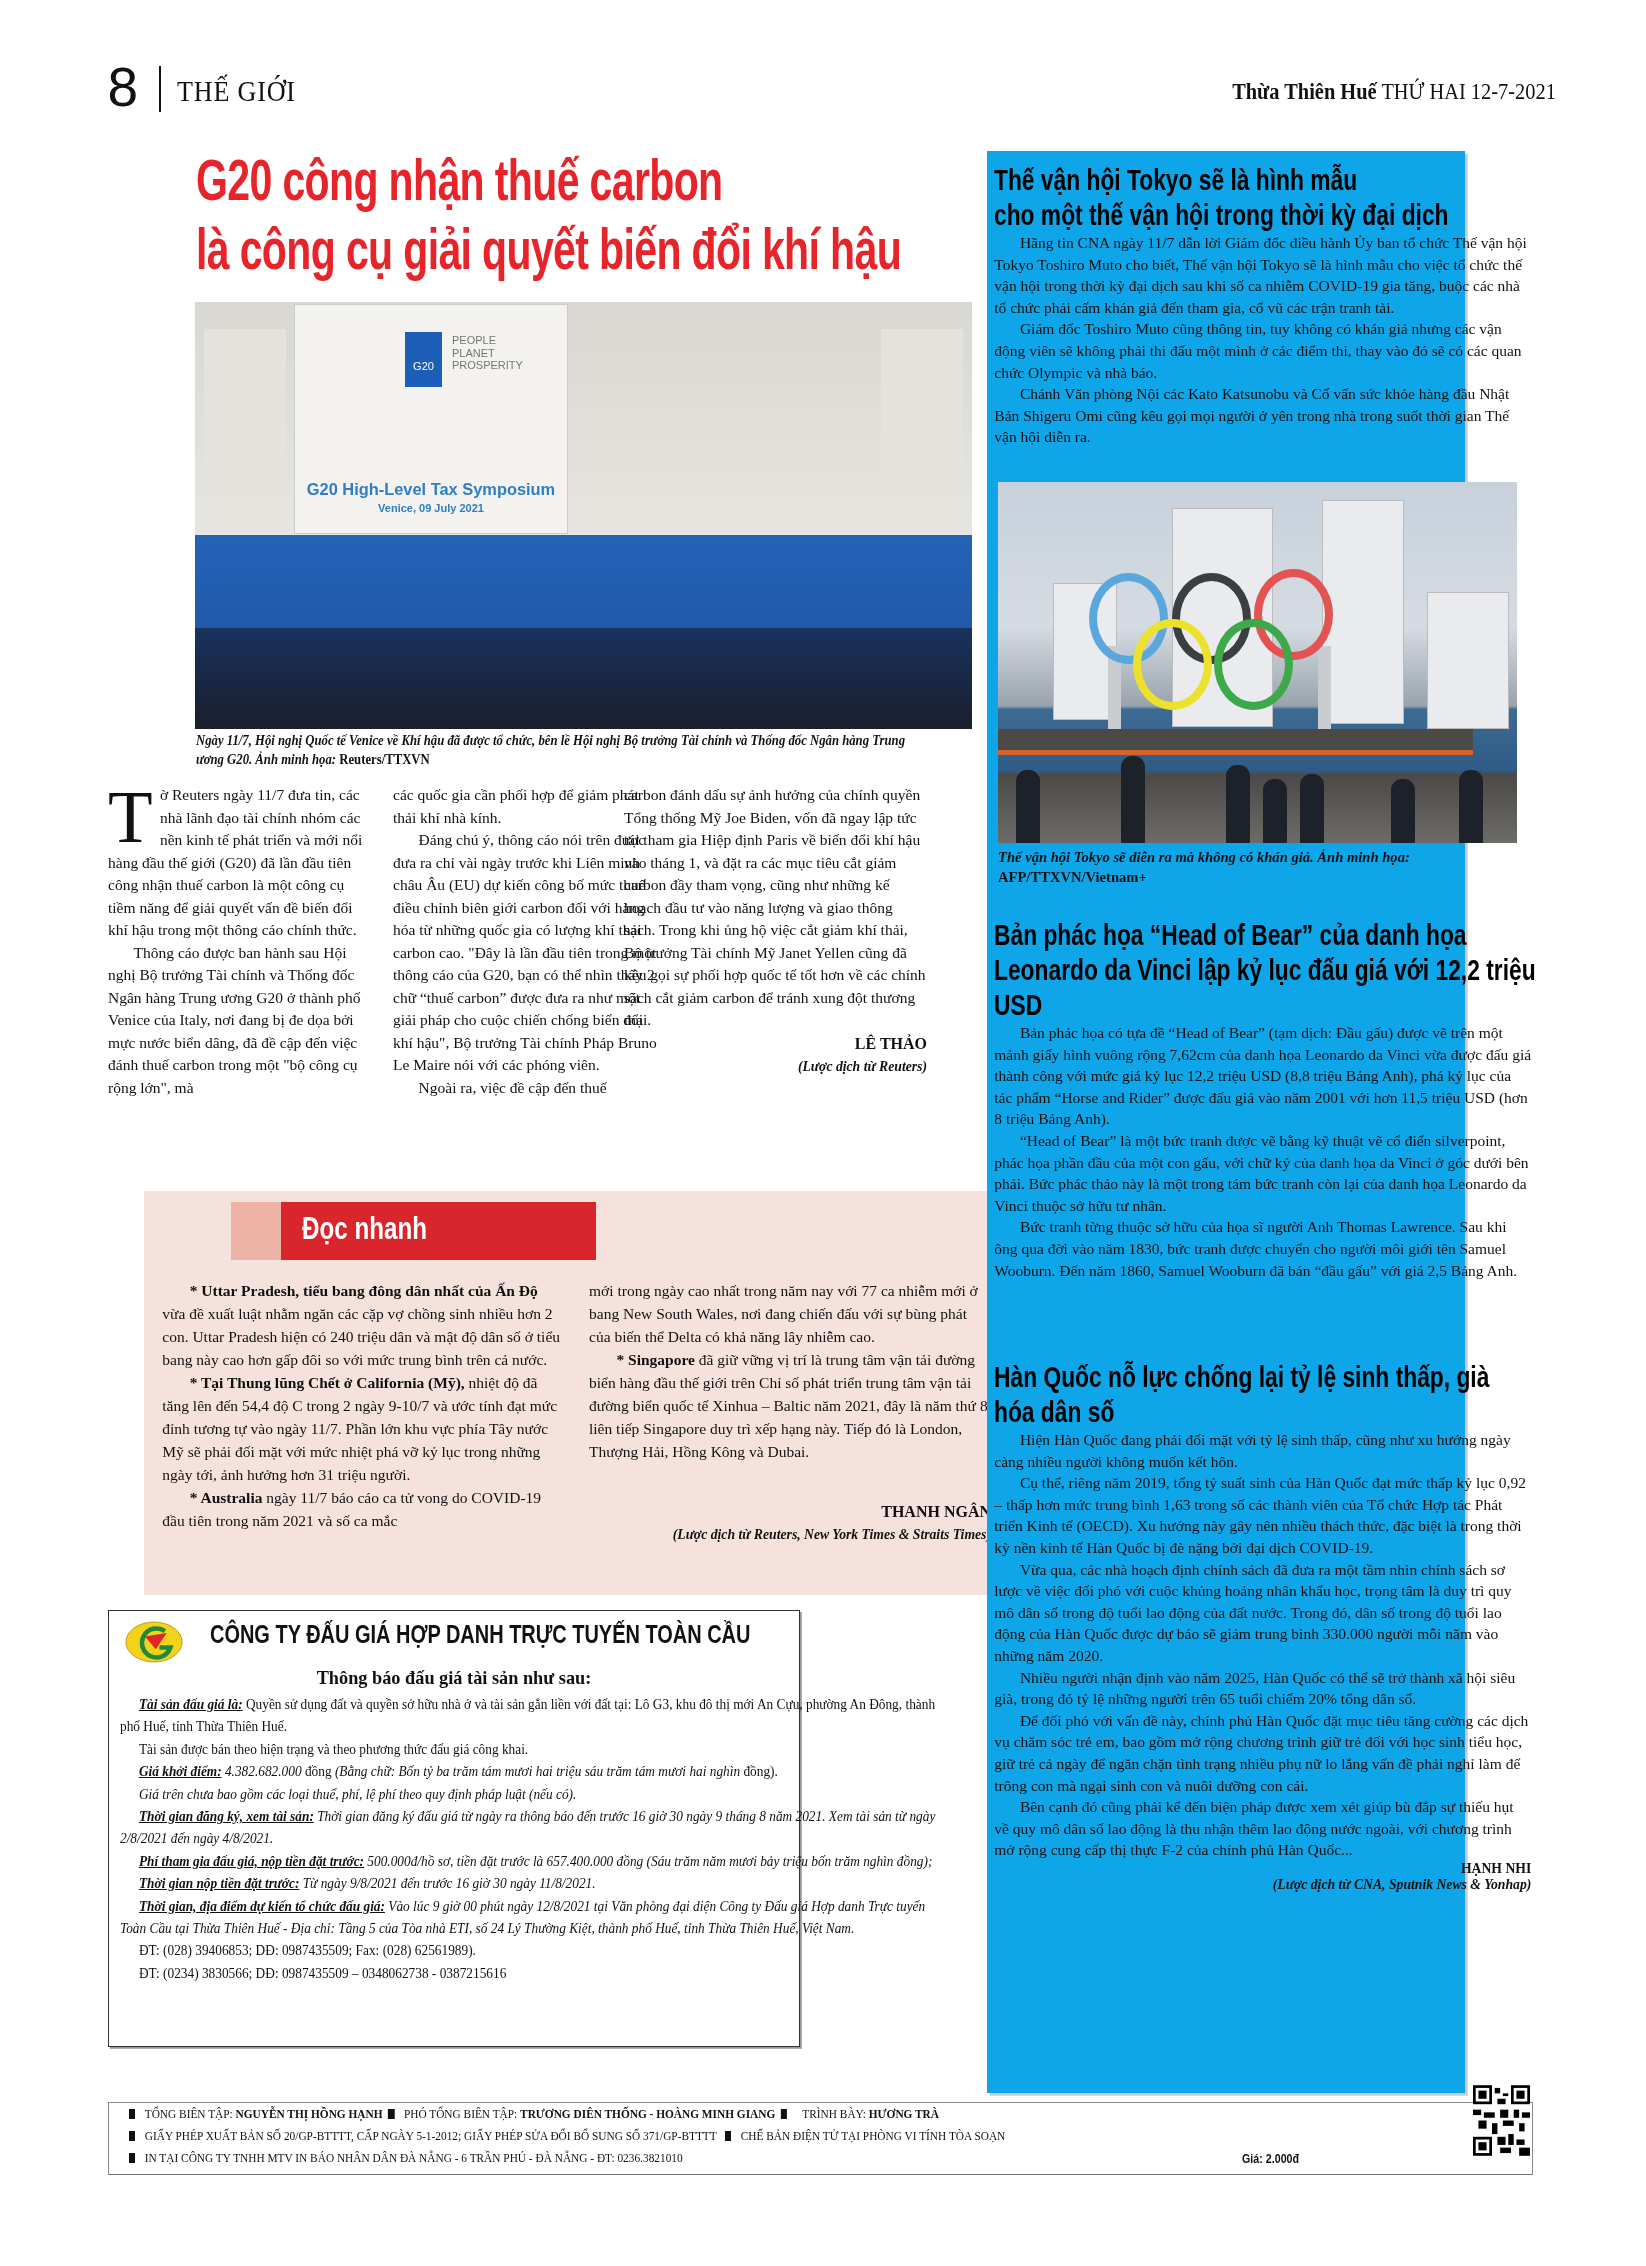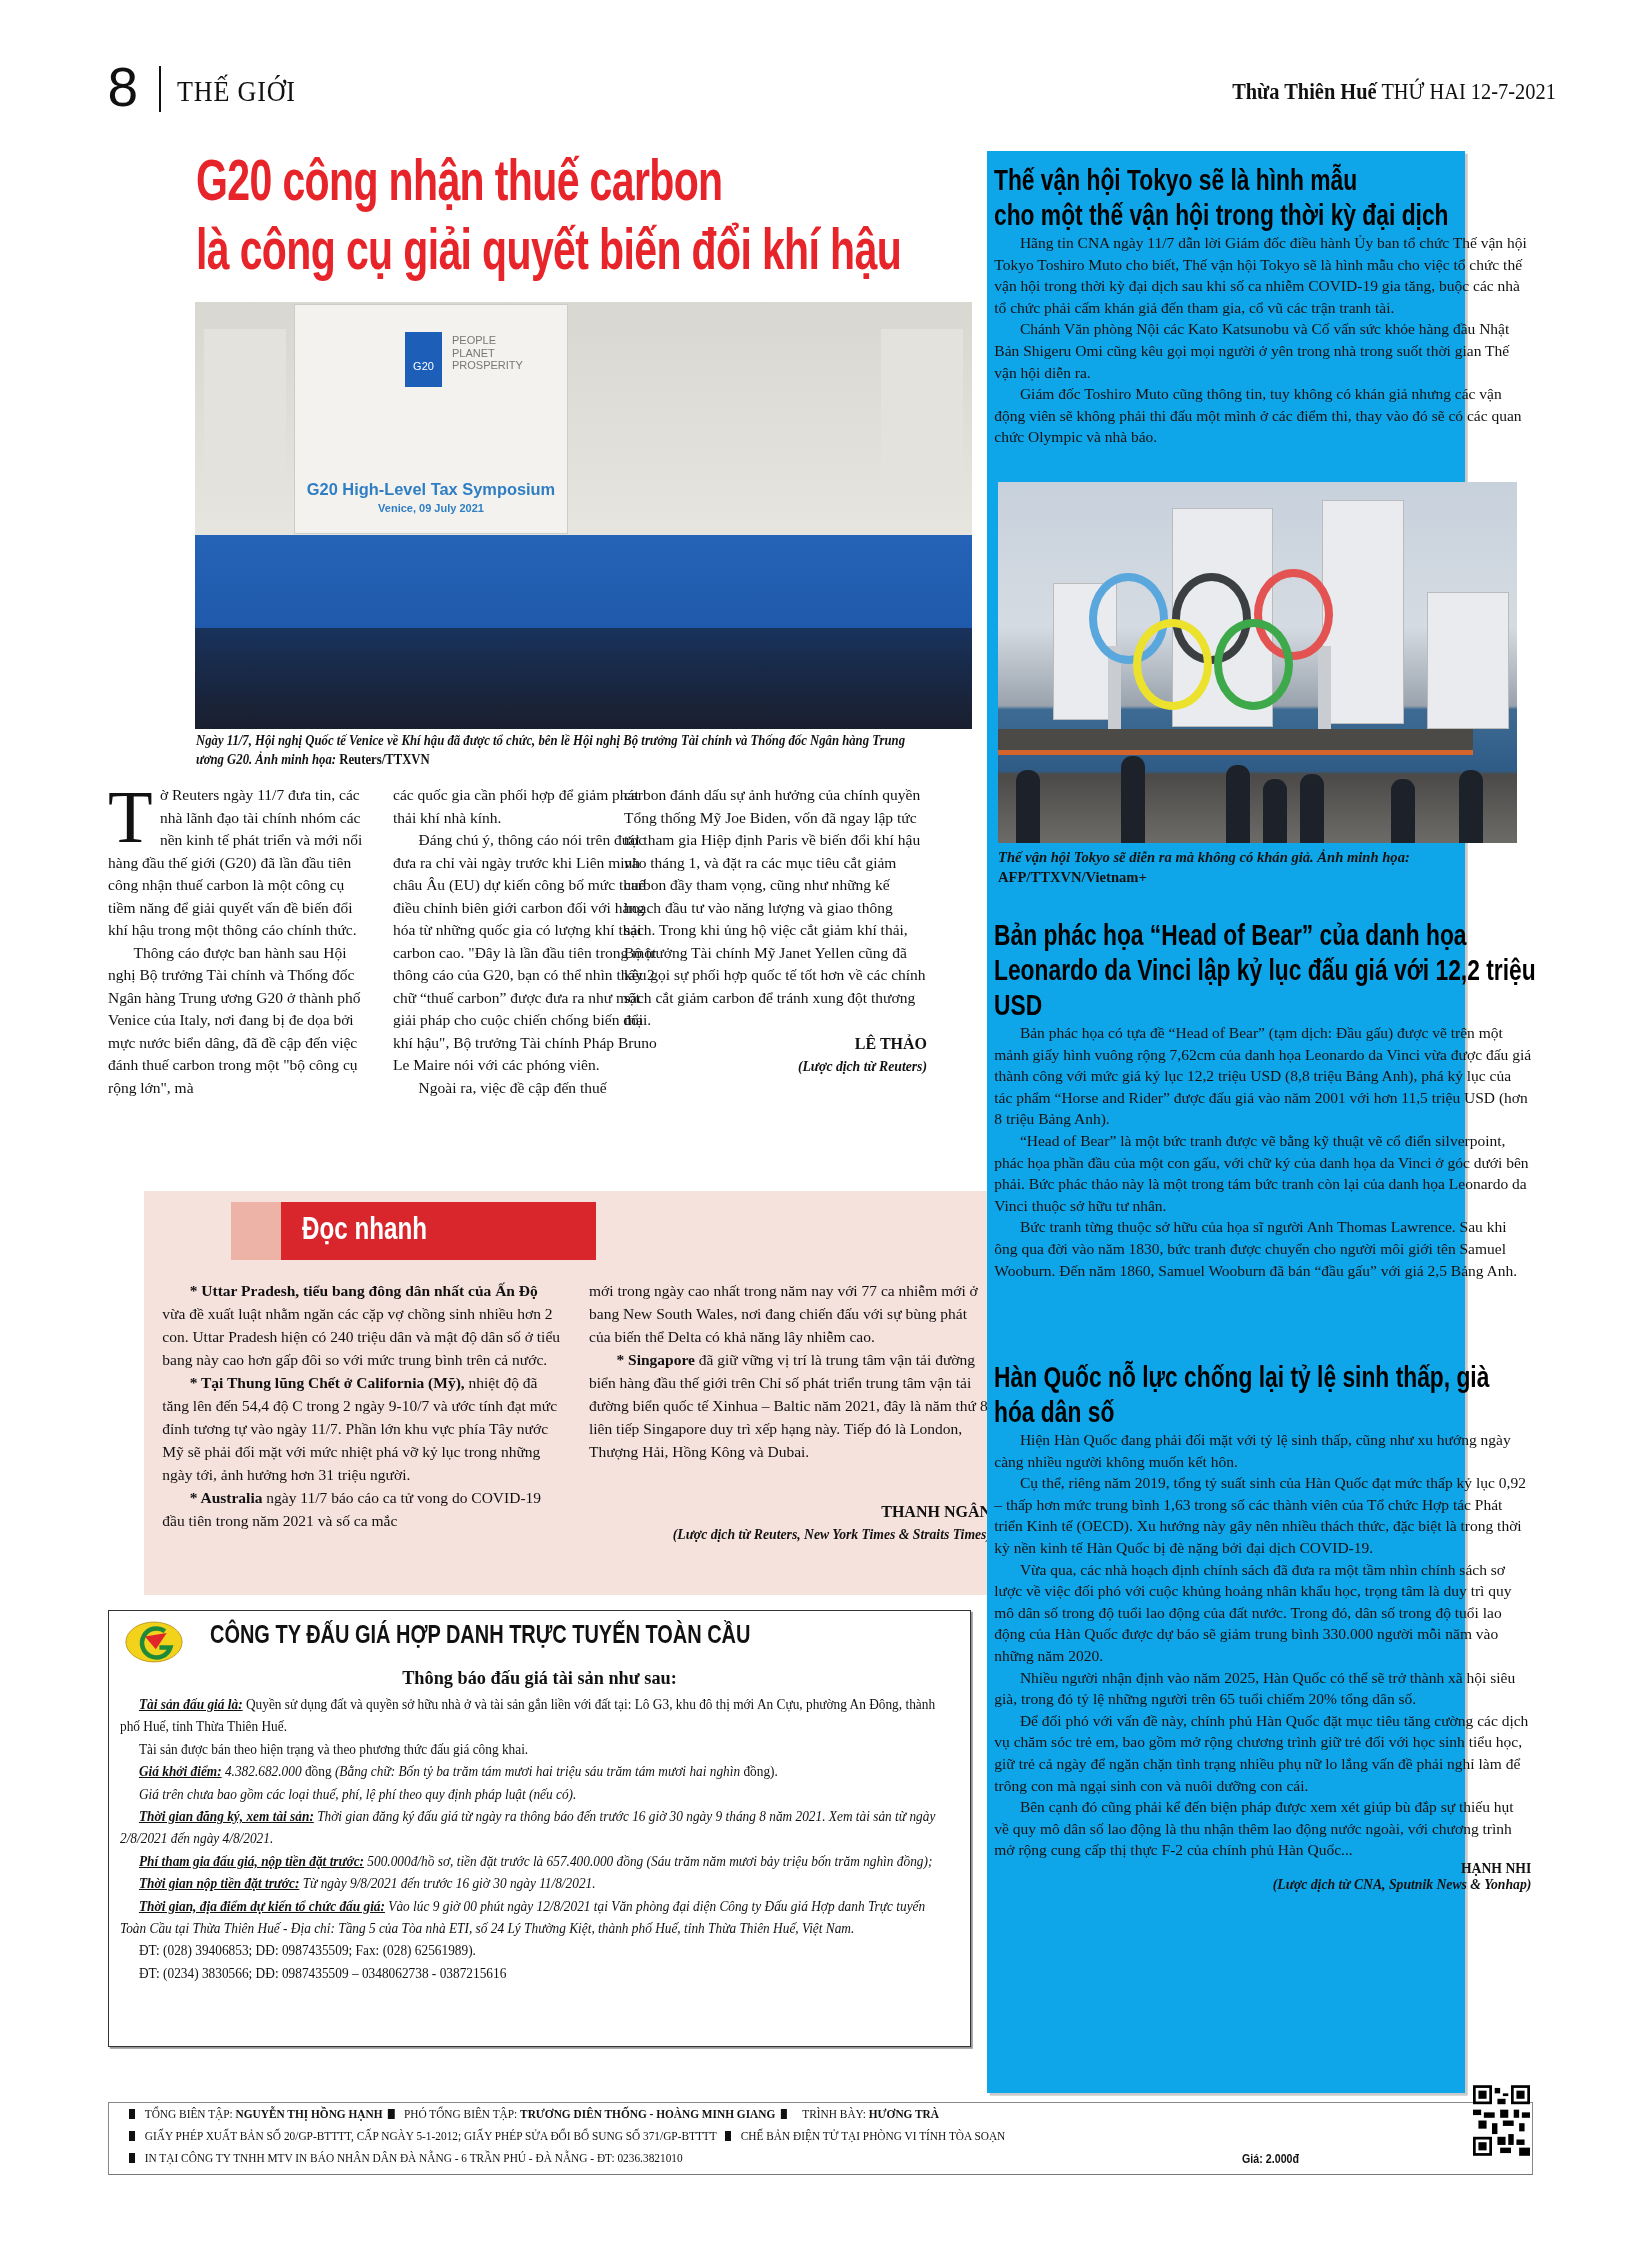--- a/index.html
+++ b/index.html
@@ -48,21 +48,21 @@
   .quick-title-pink { position: absolute; left: 0; top: 0; width: 55px; height: 58px; background: #edb3a7; }
   .quick-title-red { position: absolute; left: 50px; top: 0; width: 315px; height: 58px; background: #d9252c; }
   .quick-title { position: absolute; left: 71px; top: 9.1px; color: #fff; font-family: "Liberation Sans", sans-serif; font-weight: 700; font-size: 31px; transform: scaleX(0.78); transform-origin: left; }
   .quick-col { position: absolute; top: 88px; font-size: 15.5px; line-height: 23px; }
   .quick-col p { text-indent: 27.4px; }
   .quick-col .cont { text-indent: 0; }
   .qc1 { left: 18.3px; width: 402px; }
   .qc2 { left: 445px; width: 402px; }
 
   
-  .ad-box { position: absolute; left: 108px; top: 1610px; width: 863px; height: 437px; border: 1.8px solid #333; box-shadow: 1.8px 1.8px 0 #999; background: #fff; }
+  .ad-box { position: absolute; left: 108px; top: 1610px; width: 692px; height: 437px; border: 1.8px solid #333; box-shadow: 1.8px 1.8px 0 #999; background: #fff; }
   .ad-logo { position: absolute; left: 16.4px; top: 9.1px; width: 58px; height: 44px; }
   .ad-company { position: absolute; left: 101px; top: 9.1px; font-family: "Liberation Sans", sans-serif; font-weight: 700; font-size: 25.6px; transform: scaleX(0.78); transform-origin: left; white-space: nowrap; }
   .ad-subtitle { position: absolute; left: 0; right: 0; top: 57px; text-align: center; font-weight: 700; font-size: 18.3px; }
   .ad-body { position: absolute; left: 11px; top: 82px; width: 969px; font-size: 15.5px; line-height: 22.4px; transform: scaleX(0.86); transform-origin: left top; }
   .ad-body p { text-indent: 22px; }
   .ad-body .label { font-weight: 700; font-style: italic; text-decoration: underline; }
   .ad-body .it { font-style: italic; }
 
   
   .sidebar { position: absolute; left: 987px; top: 151px; width: 478px; height: 1942px; background: #0ea5e9; box-shadow: 2.7px 2.7px 0 #c9c9c9; }
@@ -188,22 +188,22 @@
 </div>
 
 <div class="sidebar">
   <div class="sb-sec sb1">
     <div class="sb-h">
       <div>Thế vận hội Tokyo sẽ là hình mẫu</div>
       <div>cho một thế vận hội trong thời kỳ đại dịch</div>
     </div>
     <div class="sb-body">
       <p>Hãng tin CNA ngày 11/7 dẫn lời Giám đốc điều hành Ủy ban tổ chức Thế vận hội Tokyo Toshiro Muto cho biết, Thế vận hội Tokyo sẽ là hình mẫu cho việc tổ chức thế vận hội trong thời kỳ đại dịch sau khi số ca nhiễm COVID-19 gia tăng, buộc các nhà tổ chức phải cấm khán giả đến tham gia, cổ vũ các trận tranh tài.</p>
+      <p>Giám đốc Toshiro Muto cũng thông tin, tuy không có khán giả nhưng các vận động viên sẽ không phải thi đấu một mình ở các điểm thi, thay vào đó sẽ có các quan chức Olympic và nhà báo.</p>
       <p>Chánh Văn phòng Nội các Kato Katsunobu và Cố vấn sức khỏe hàng đầu Nhật Bản Shigeru Omi cũng kêu gọi mọi người ở yên trong nhà trong suốt thời gian Thế vận hội diễn ra.</p>
-      <p>Giám đốc Toshiro Muto cũng thông tin, tuy không có khán giả nhưng các vận động viên sẽ không phải thi đấu một mình ở các điểm thi, thay vào đó sẽ có các quan chức Olympic và nhà báo.</p>
     </div>
   </div>
 
   <div class="tokyo-photo">
     <div class="bldg" style="left:55px;top:101px;width:64px;height:137px;"></div>
     <div class="bldg" style="left:174px;top:25.6px;width:101px;height:219px;"></div>
     <div class="bldg" style="left:324px;top:18.3px;width:82px;height:224px;"></div>
     <div class="bldg" style="left:429px;top:110px;width:82px;height:137px;"></div>
     <div class="pillar" style="left:110px;"></div>
     <div class="pillar" style="left:320px;"></div>

